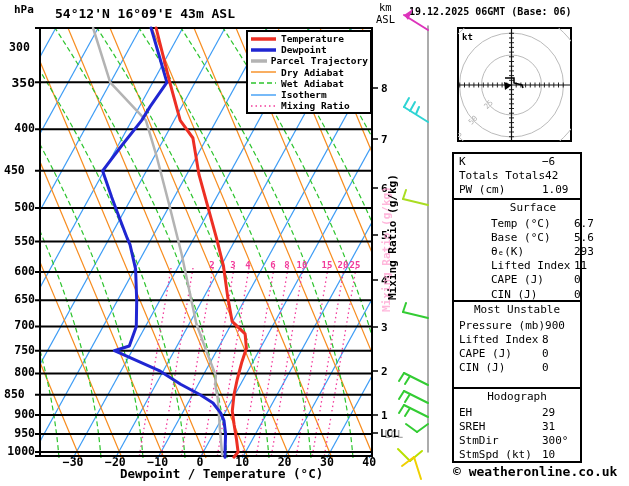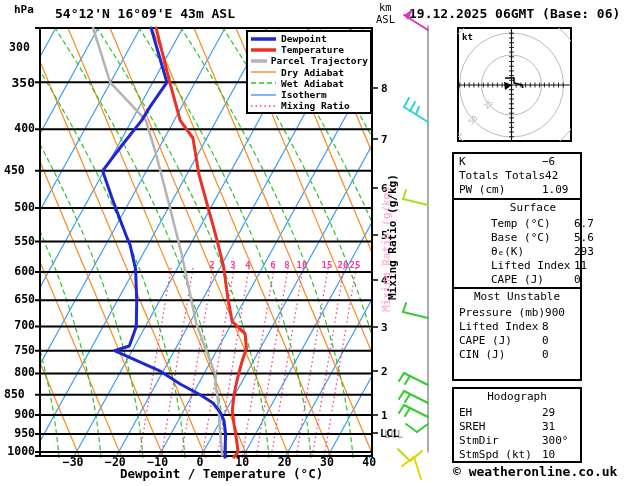--- a/index.html
+++ b/index.html
@@ -256,21 +256,21 @@
           <text x="459.182" y="137.31799999999998" font-size="7.5" fill="#b0b0b0" text-anchor="middle" transform="rotate(-45 459.182 137.31799999999998)">75</text>
         </g>
         <text x="462" y="40" font-size="9" font-weight="bold" fill="#000">kt</text>
         <polyline points="505,78 514,78 514,83 522,85 523,88" fill="none" stroke="#000" stroke-width="1.5"></polyline>
         <polygon points="504,82 512,85 505,90" fill="#000"></polygon>
       </g>
     </svg>
 
   <div class="t b" style="left:14px;top:4px;font-size:11px;">hPa</div>
   <div class="t b" style="left:55px;top:7px;font-size:13px;">54°12'N 16°09'E 43m ASL</div>
-  <div class="t b" style="left:409px;top:7px;font-size:13px;">19.12.2025 06GMT (Base: 06)</div>
+  <div class="t b" style="left:409px;top:7px;font-size:10px;">19.12.2025 06GMT (Base: 06)</div>
   <div class="t" style="left:379px;top:2px;font-size:10.5px;">km</div>
   <div class="t" style="left:376px;top:14px;font-size:10.5px;">ASL</div>
 
   <div id="ylabels">
       <div class="t b" style="left: 4px; top: 22px; width: 31px; text-align: center; font-size: 11.5px; margin-top: 20px;">300</div>
       <div class="t b" style="left: 4px; top: 76.3px; width: 31px; text-align: right; font-size: 13px;">350</div>
       <div class="t b" style="left: 4px; top: 123.3px; width: 31px; text-align: right; font-size: 11.5px;">400</div>
       <div class="t b" style="left: 4px; top: 164.8px; width: 31px; font-size: 11.5px;">450</div>
       <div class="t b" style="left: 4px; top: 201.9px; width: 31px; text-align: right; font-size: 11.5px;">500</div>
       <div class="t b" style="left: 4px; top: 235.5px; width: 31px; text-align: right; font-size: 11.5px;">550</div>
@@ -293,29 +293,29 @@
       <div class="t b" style="left: 263.6px; top: 457px; width: 42px; text-align: center; font-size: 11.5px;">20</div>
       <div class="t b" style="left: 305.9px; top: 457px; width: 42px; text-align: center; font-size: 11.5px;">30</div>
       <div class="t b" style="left: 348.2px; top: 457px; width: 42px; text-align: center; font-size: 11.5px;">40</div>
     </div>
 
   <div class="t b" style="left:120px;top:468px;font-size:12.5px;">Dewpoint / Temperature (°C)</div>
 
   <div id="legend">
       <div class="lgrow">
         <svg width="27" height="8">
+          <line x1="1" y1="4" x2="26" y2="4" stroke="#ed2f24" stroke-width="3.5"></line>
+        </svg>
+        <span>Temperature</span>
+      </div>
+      <div class="lgrow">
+        <svg width="27" height="8">
           <line x1="1" y1="4" x2="26" y2="4" stroke="#2026d2" stroke-width="3.5"></line>
         </svg>
         <span>Dewpoint</span>
-      </div>
-      <div class="lgrow">
-        <svg width="27" height="8">
-          <line x1="1" y1="4" x2="26" y2="4" stroke="#ed2f24" stroke-width="3.5"></line>
-        </svg>
-        <span>Temperature</span>
       </div>
       <div class="lgrow">
         <svg width="27" height="8">
           <line x1="1" y1="4" x2="26" y2="4" stroke="#b3b3b3" stroke-width="3.5"></line>
         </svg>
         <span>Parcel Trajectory</span>
       </div>
       <div class="lgrow">
         <svg width="27" height="8">
           <line x1="1" y1="4" x2="26" y2="4" stroke="#f78c1e" stroke-width="1.4"></line>
@@ -376,21 +376,21 @@
       </div>
       <div class="prow">
         <span class="lbl">CAPE (J)</span>
         <span class="val">0</span>
       </div>
       <div class="prow">
         <span class="lbl">CIN (J)</span>
         <span class="val">0</span>
       </div>
     </div>
-  <div id="box-mu" class="panelbox" style="top:287px;height:94px;">
+  <div id="box-mu" class="panelbox" style="top:300px;height:94px;">
       <div class="ptitle">Most Unstable</div>
       <div class="prow">
         <span class="lbl">Pressure (mb)</span>
         <span class="val">900</span>
       </div>
       <div class="prow">
         <span class="lbl">Lifted Index</span>
         <span class="val">8</span>
       </div>
       <div class="prow">

